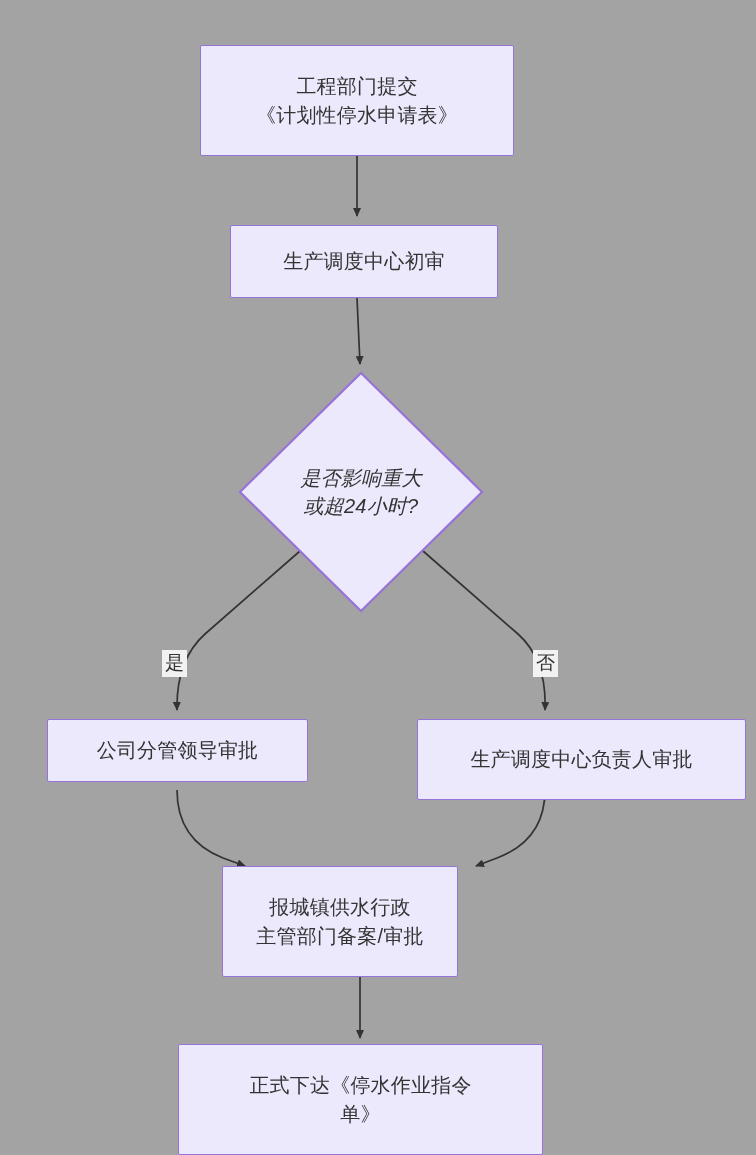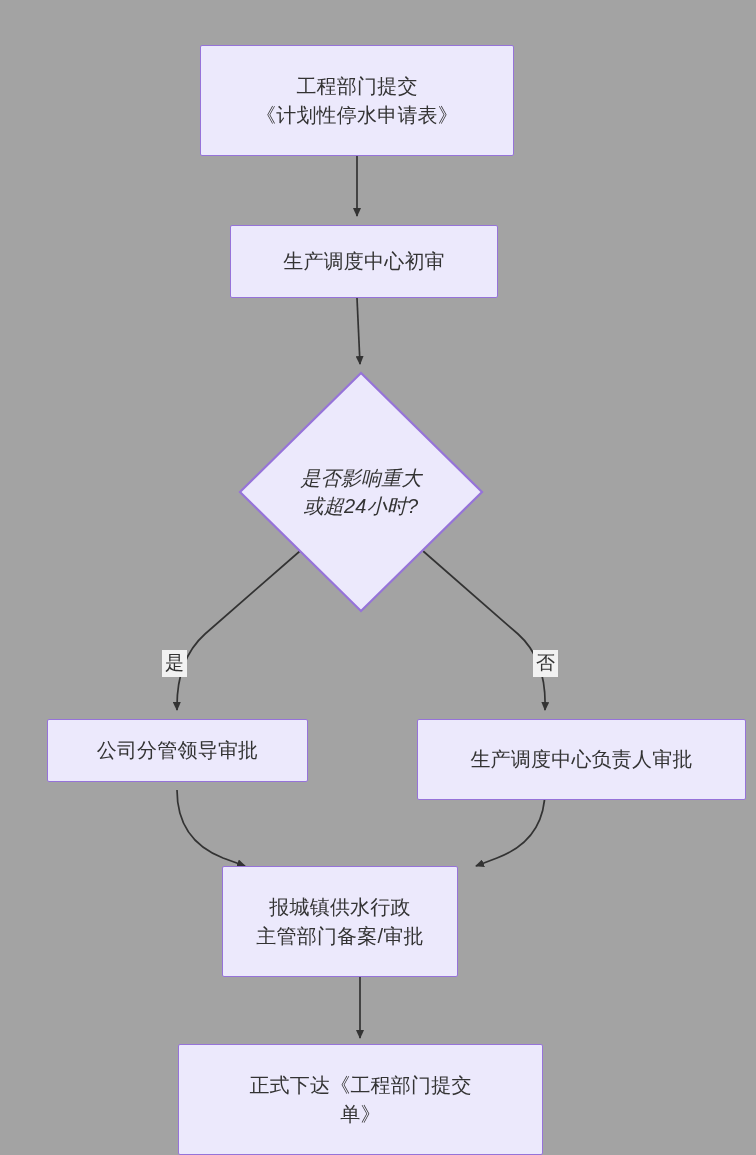--- a/index.html
+++ b/index.html
@@ -129,21 +129,21 @@
   <div class="node" style="left:381px; top:719px; width:329px; height:81px;margin-left:36px;">
     <span>生产调度中心负责人审批</span>
   </div>
 
   <div class="node" style="left:222px; top:866px; width:236px; height:111px;">
     <span>报城镇供水行政
 主管部门备案/审批</span>
   </div>
 
   <div class="node" style="left:178px; top:1044px; width:365px; height:111px;">
-    <span>正式下达《工程部门提交
+    <span>正式下达《停水作业指令
 单》</span>
   </div>
 
   <div class="edge-label" style="left:162px; top:650px;">
     <span>是</span>
   </div>
 
   <div class="edge-label" style="left:533px; top:650px;">
     <span>否</span>
   </div>

